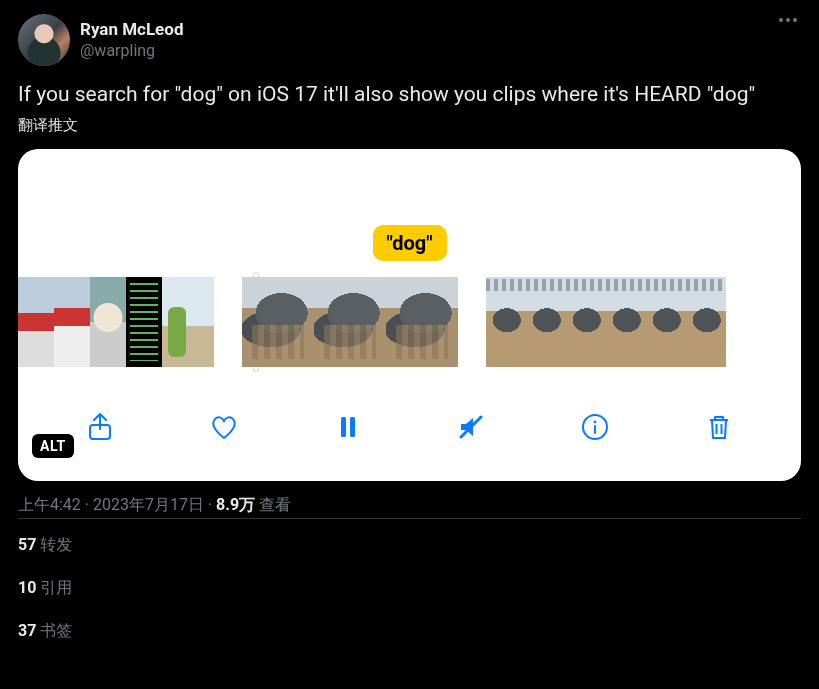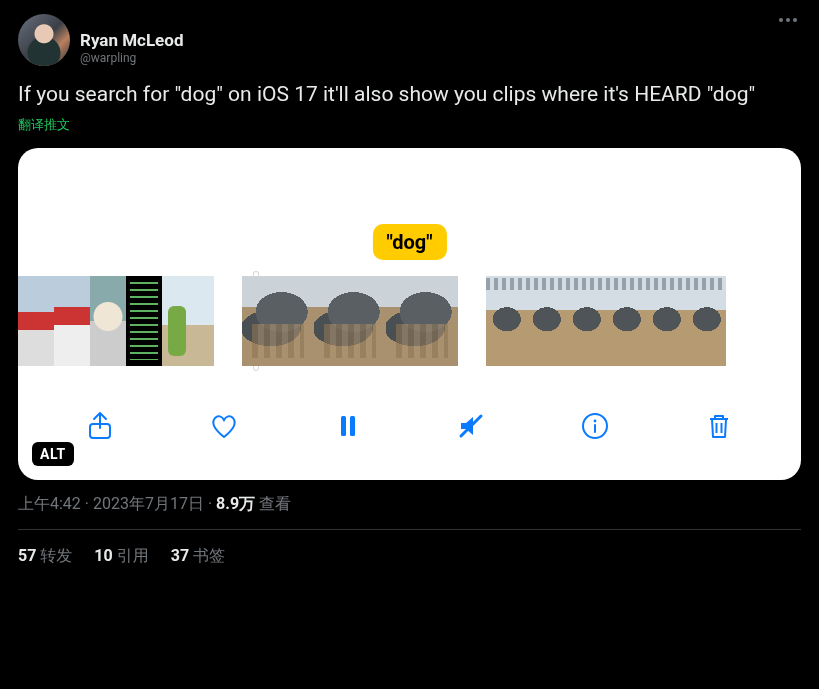--- a/index.html
+++ b/index.html
@@ -5,46 +5,46 @@
   * { box-sizing: border-box; margin: 0; padding: 0; }
   body {
     background: #000;
     color: #e7e9ea;
     font-family: -apple-system, BlinkMacSystemFont, "Segoe UI", Roboto, Helvetica, Arial, sans-serif;
     width: 819px;
     height: 689px;
     overflow: hidden;
   }
   .tweet { padding: 14px 18px 0 18px; }
-  .header { display: flex; align-items: flex-end; gap: 10px; position: relative; }
+  .header { display: flex; align-items: center; gap: 10px; position: relative; }
   .avatar {
     width: 52px; height: 52px; border-radius: 50%;
     background: linear-gradient(135deg, #6b7280 0%, #3a3f46 50%, #b98060 70%, #2a2d33 100%);
     flex: 0 0 auto;
     overflow: hidden;
     position: relative;
   }
   .avatar::after{
     content:""; position:absolute; inset:0;
     background:
       radial-gradient(circle at 50% 38%, #e8c9b5 0 9px, transparent 10px),
       radial-gradient(circle at 50% 75%, #233 0 16px, transparent 17px);
     mix-blend-mode: normal;
   }
   .name-block { display:flex; flex-direction:column; line-height:1.25; }
   .display-name { font-weight:700; font-size:17px; color:#e7e9ea; }
-  .handle { font-size:12px; color:#71767b; }
+  .handle { font-size:16px; color:#71767b; }
   .more-btn {
     position:absolute; right:0; top:0;
     color:#71767b; cursor:pointer; padding:4px;
     display:flex; gap:3px;
   }
   .more-btn span{ width:4px; height:4px; border-radius:50%; background:#71767b; display:block;}
   .tweet-text { font-size:21px; line-height:1.35; margin-top:14px; color:#e7e9ea; }
-  .translate-link { color:#22c55e; font-size:13px; margin-top:8px; cursor:pointer; }
+  .translate-link { color:#e5e5e5; font-size:15px; margin-top:8px; cursor:pointer; }
   .media-card {
     margin-top:14px;
     background:#fff;
     border-radius:20px;
     overflow:hidden;
     position:relative;
     height: 332px;
     width: 100%;
   }
   .dog-badge {
@@ -127,39 +127,40 @@
   }
   .tbtn{
     color:#0a7aff;
     width:36px; height:36px;
     display:flex; align-items:center; justify-content:center;
   }
   .tbtn svg{ width:32px; height:32px; stroke:#0a7aff; fill:none; stroke-width:2; }
   .tbtn.pause svg rect{ fill:#0a7aff; stroke:none;}
   .tbtn.mute svg{ fill:#0a7aff; stroke:#0a7aff; }
   .alt-badge{
-    position:absolute; left:14px; bottom:14px;
+    position:absolute; left:14px; bottom:23px;
     background:#000; color:#fff;
     font-weight:700; font-size:14px;
     padding:4px 8px; border-radius:6px;
     letter-spacing:.5px;
   }
   .meta-row{
     margin-top:14px;
     color:#71767b;
     font-size:16px;
-    padding-bottom:14px;
+    padding-bottom:2px;
     border-bottom:1px solid #2f3336;
   }
   .meta-row .views-count{ color:#e7e9ea; font-weight:700;}
   .stats-row{
     display:flex; gap:22px;
     padding:16px 0 0 0;
     font-size:16px;
     color:#71767b;
+    flex-direction:column;
   }
   .stat .n{ color:#e7e9ea; font-weight:700; margin-right:4px;}
 </style>
 </head>
 <body>
 
 <div class="tweet">
 
   <div class="header">
     <div class="avatar"></div>

